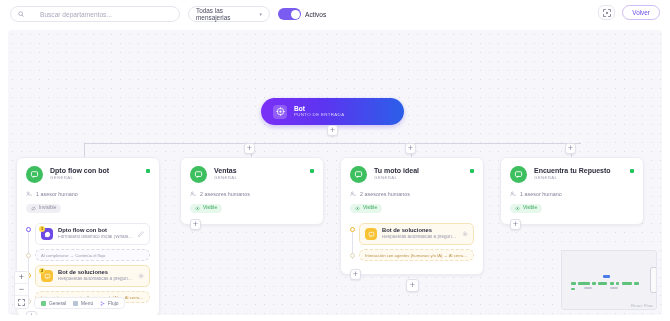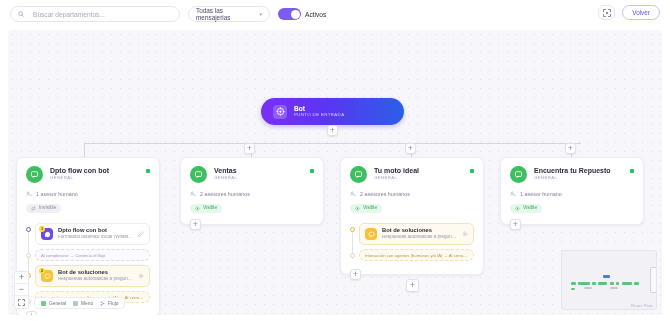--- a/index.html
+++ b/index.html
@@ -12,21 +12,21 @@
 
   .app { position: relative; width: 670px; height: 321px; background:#fff; }
 
   
   .topbar {
     position: absolute; left:0; top:0; width:670px; height:28px;
     display:flex; align-items:center; gap:8px;
     padding: 0 10px; background:#ffffff;
   }
   .search-box {
-    display:flex; align-items:center; gap:9px;
+    display:flex; align-items:center; gap:16px;
     width:170px; height:16px;
     border:1px solid #e6e6ef; border-radius:9px;
     background:#fff; padding:0 7px;
   }
   .search-box .ico { flex:0 0 auto; display:block; }
   .search-box input {
     border:none; outline:none; background:transparent;
     font-family:"Liberation Sans", sans-serif;
     font-size:6.6px; color:#6b6b80; width:100%;
   }

